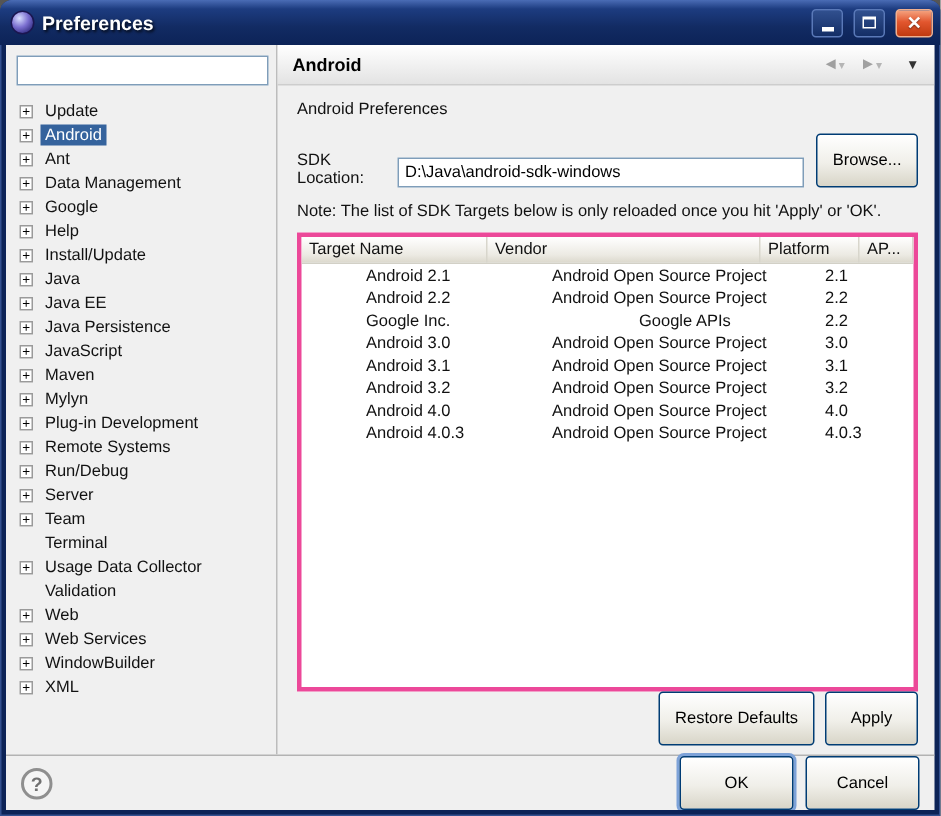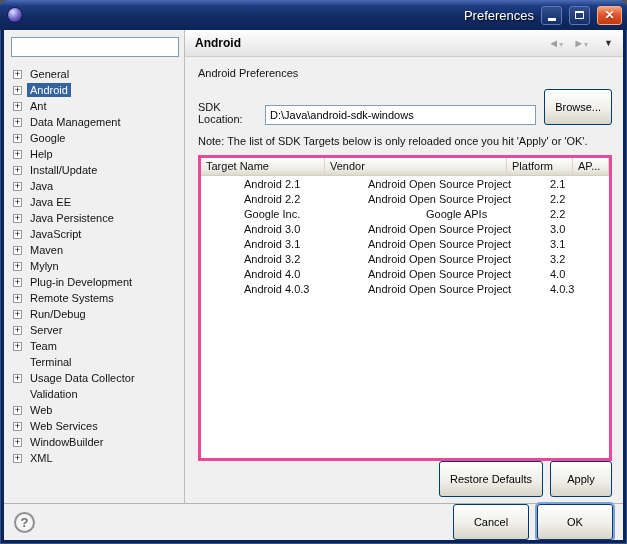--- a/index.html
+++ b/index.html
@@ -21,23 +21,22 @@
     display: flex; align-items: center; gap: 5px;
     padding: 0 5px 0 7px;
     background: linear-gradient(180deg, #4a6cb5 0%, #1d3c80 20%, #122b63 60%, #0c2357 100%);
   }
   .app-icon {
     width: 16px; height: 16px; flex: 0 0 16px; border-radius: 50%;
     background: radial-gradient(circle at 35% 30%, #d9e0ff, #7b6fd0 45%, #2f2a7e 85%);
     border: 1px solid #1a1650;
   }
   .titlebar .title {
-    flex: 1; color: #fff; font-size: 13px; font-weight: normal;
+    flex: 1; color: #fff; font-size: 13px; font-weight: bold;
     text-shadow: 1px 1px 2px rgba(0,0,0,.85);
-    text-align: right;
   }
   .win-btn {
     width: 21px; height: 19px; margin-left: 2px;
     border: 1px solid #5a79b8; border-radius: 3px;
     display: flex; align-items: center; justify-content: center;
     cursor: default;
   }
   .win-btn.min, .win-btn.max { background: linear-gradient(#31508f, #142e66); }
   .win-btn.close {
     width: 25px;
@@ -165,21 +164,21 @@
   </div>
 
   <div class="dialog">
     <div class="dialog-main">
 
       <div class="sidebar">
         <input class="filter-input" type="text" value="" style="">
         <div class="tree">
             <div class="tree-item">
               <span class="expand-box">+</span>
-              <span class="tree-label">General</span>
+              <span class="tree-label">Update</span>
             </div>
             <div class="tree-item selected">
               <span class="expand-box">+</span>
               <span class="tree-label">Android</span>
             </div>
             <div class="tree-item">
               <span class="expand-box">+</span>
               <span class="tree-label">Ant</span>
             </div>
             <div class="tree-item">
@@ -356,19 +355,19 @@
             <button class="btn" style="width:62px">Apply</button>
           </div>
         </div>
       </div>
 
     </div>
 
     <div class="footer">
       <span class="help-btn">?</span>
       <div class="footer-buttons">
+        <button class="btn wide focused">OK</button>
         <button class="btn wide">Cancel</button>
-        <button class="btn wide focused">OK</button>
       </div>
     </div>
   </div>
 
 </div>
 
 </body></html>

